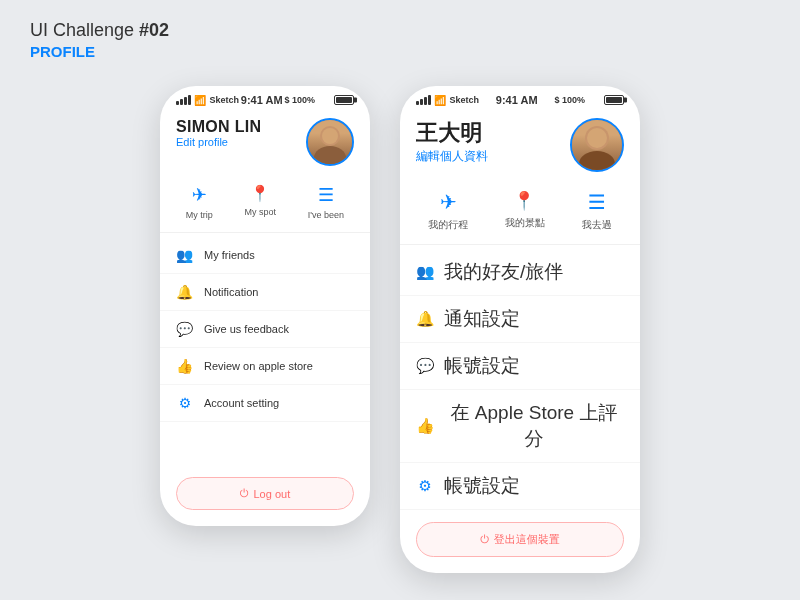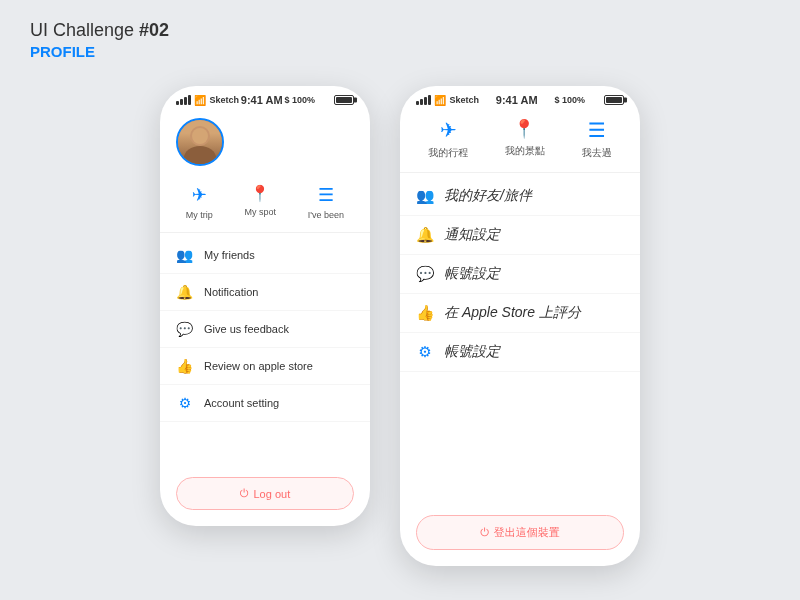--- a/index.html
+++ b/index.html
@@ -247,22 +247,21 @@
       color: #222;
     }
 
     .profile-edit-cn {
       font-size: 12px;
       color: #0a84ff;
       font-weight: 400;
     }
 
     .menu-item-label-cn {
-      font-size: 14px;
-      font-style: italic;
+      font-size: 19px;
     }
 
     .menu-item-icon-cn {
       font-size: 15px;
     }
 
     .quick-action-label-cn {
       font-size: 10px;
     }
 
@@ -314,20 +313,24 @@
           <span style="font-size:9px;">Sketch</span>
         </div>
         <div class="time">9:41 AM</div>
         <div class="battery">
           <span style="font-size:9px;">$ 100%</span>
           <div class="battery-icon"></div>
         </div>
       </div>
 
       <div class="profile-header">
+        <div>
+          <div class="profile-name">SIMON LIN</div>
+          <div class="profile-edit">Edit profile</div>
+        </div>
         <div class="avatar-circle">
           <div class="avatar-face">
             <svg width="44" height="44" viewBox="0 0 44 44">
               <circle cx="22" cy="16" r="10" fill="#c8956c"></circle>
               <ellipse cx="22" cy="38" rx="16" ry="12" fill="#8b5e3c"></ellipse>
               <circle cx="22" cy="16" r="8" fill="#d4a574"></circle>
             </svg>
           </div>
         </div>
       </div>
@@ -389,20 +392,35 @@
           <span class="wifi-icon">📶</span>
           <span style="font-size:9px;">Sketch</span>
         </div>
         <div class="time">9:41 AM</div>
         <div class="battery">
           <span style="font-size:9px;">$ 100%</span>
           <div class="battery-icon"></div>
         </div>
       </div>
 
+      <div class="profile-header">
+        <div>
+          <div class="profile-name profile-name-cn">王大明</div>
+          <div class="profile-edit profile-edit-cn">編輯個人資料</div>
+        </div>
+        <div class="avatar-circle" style="width:54px;height:54px;">
+          <div class="avatar-face">
+            <svg width="50" height="50" viewBox="0 0 50 50">
+              <circle cx="25" cy="18" r="12" fill="#c8956c"></circle>
+              <ellipse cx="25" cy="44" rx="18" ry="13" fill="#7a4a25"></ellipse>
+              <circle cx="25" cy="18" r="10" fill="#d4a574"></circle>
+            </svg>
+          </div>
+        </div>
+      </div>
 
       <div class="quick-actions">
         <div class="quick-action">
           <div class="quick-action-icon quick-action-icon-cn">✈</div>
           <div class="quick-action-label quick-action-label-cn">我的行程</div>
         </div>
         <div class="quick-action">
           <div class="quick-action-icon quick-action-icon-cn" style="font-size:18px;">📍</div>
           <div class="quick-action-label quick-action-label-cn">我的景點</div>
         </div>

